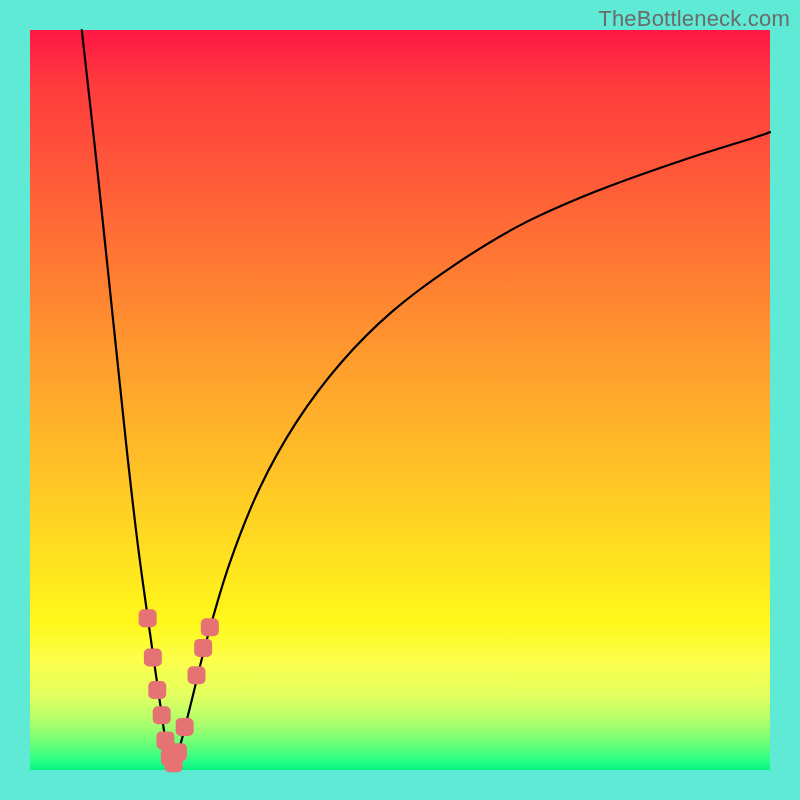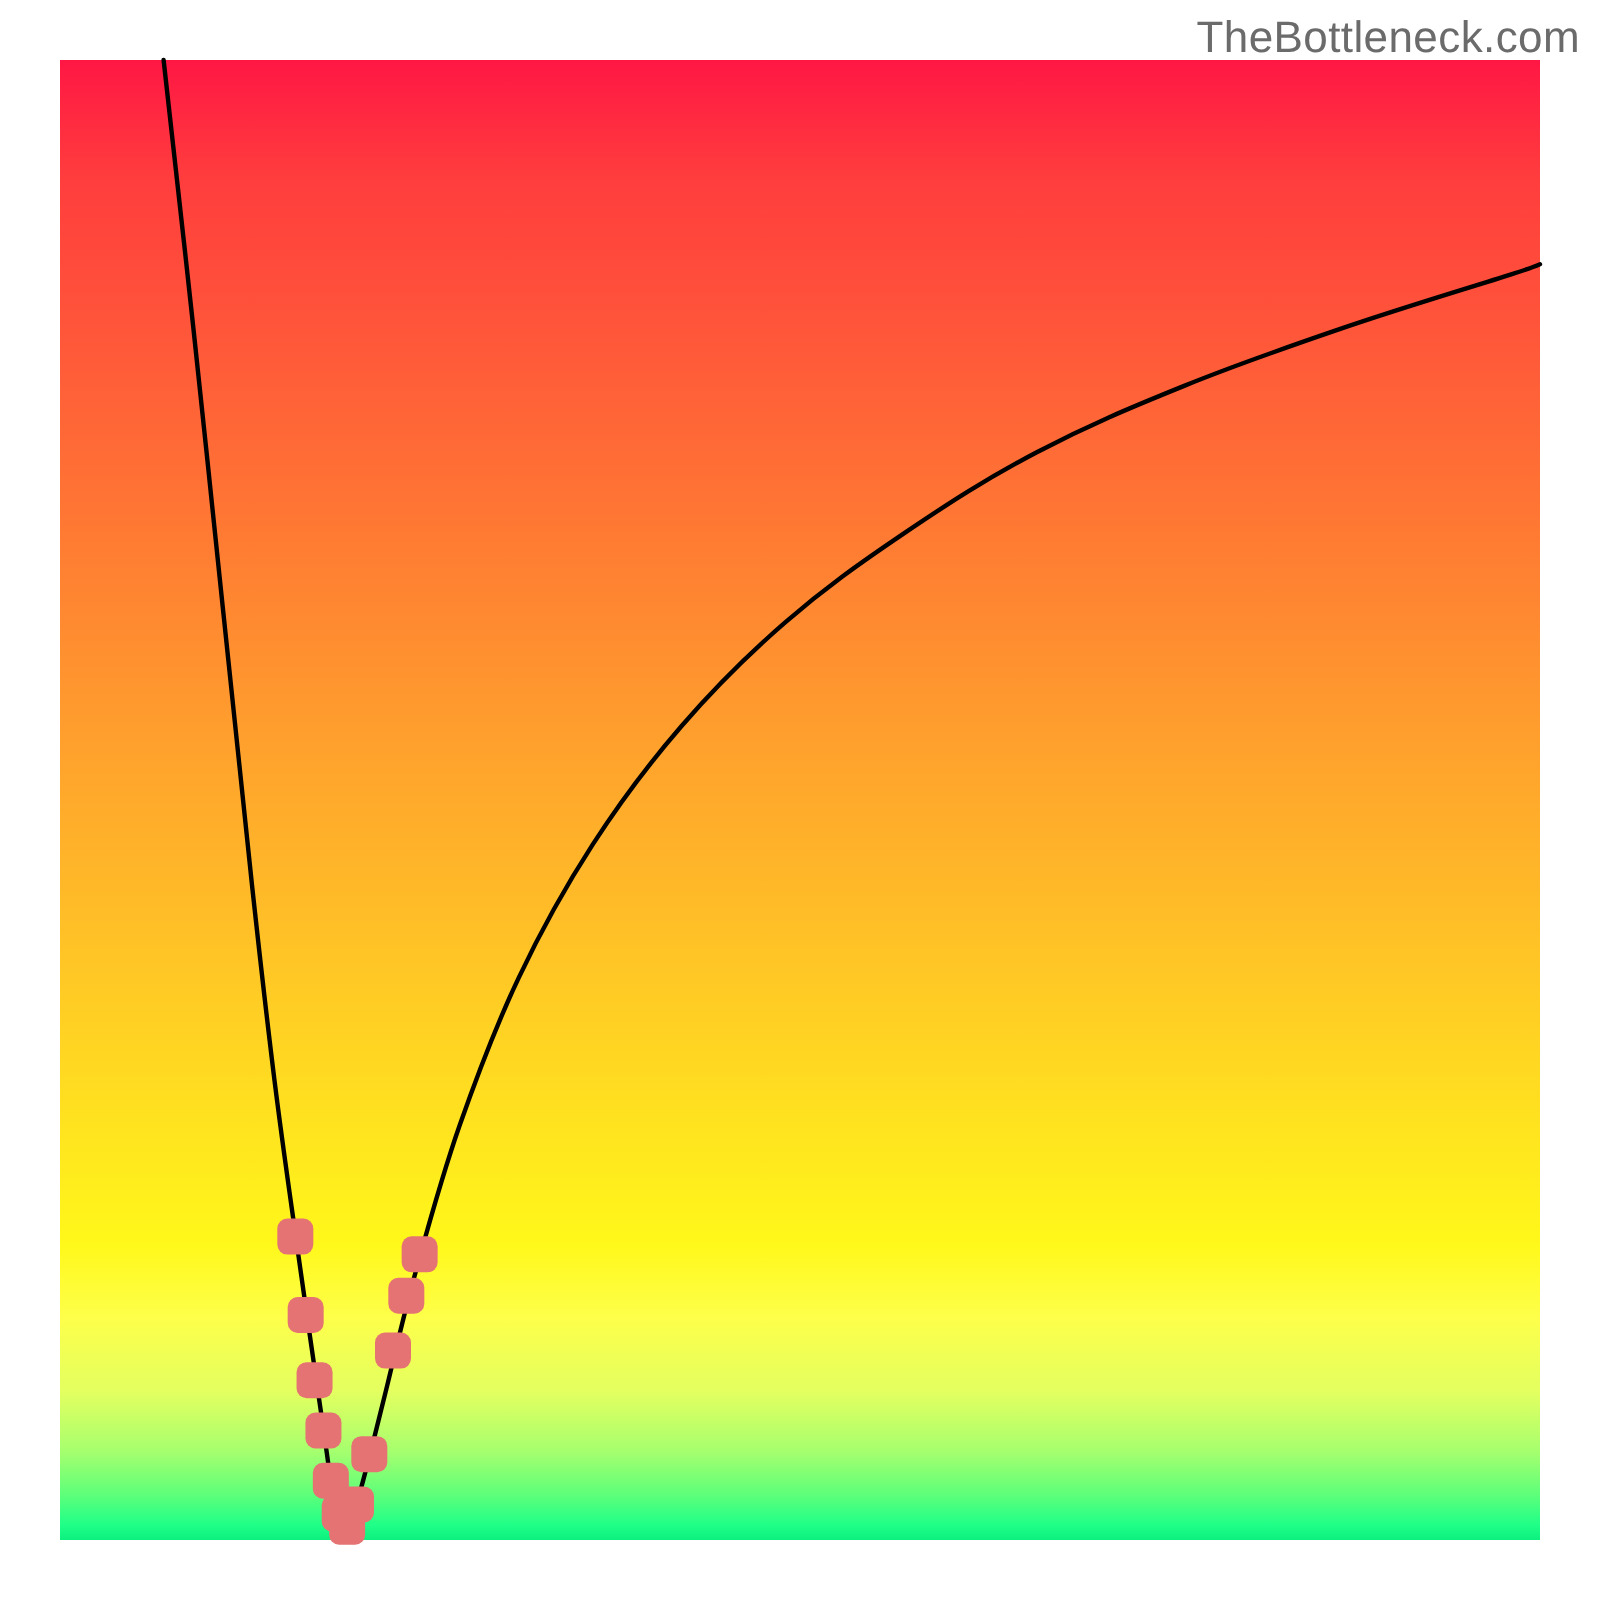--- a/index.html
+++ b/index.html
@@ -10,21 +10,21 @@
     overflow: hidden;
     background: #000;
     font-family: Arial, Helvetica, sans-serif;
   }
   .frame {
     position: absolute;
     left: 0;
     top: 0;
     width: 800px;
     height: 800px;
-    background: #ffffff;
+    background: #5eead4;
   }
   .plot-area {
     position: absolute;
     left: 30px;
     top: 30px;
     width: 740px;
     height: 740px;
     
   }
   .gradient {

